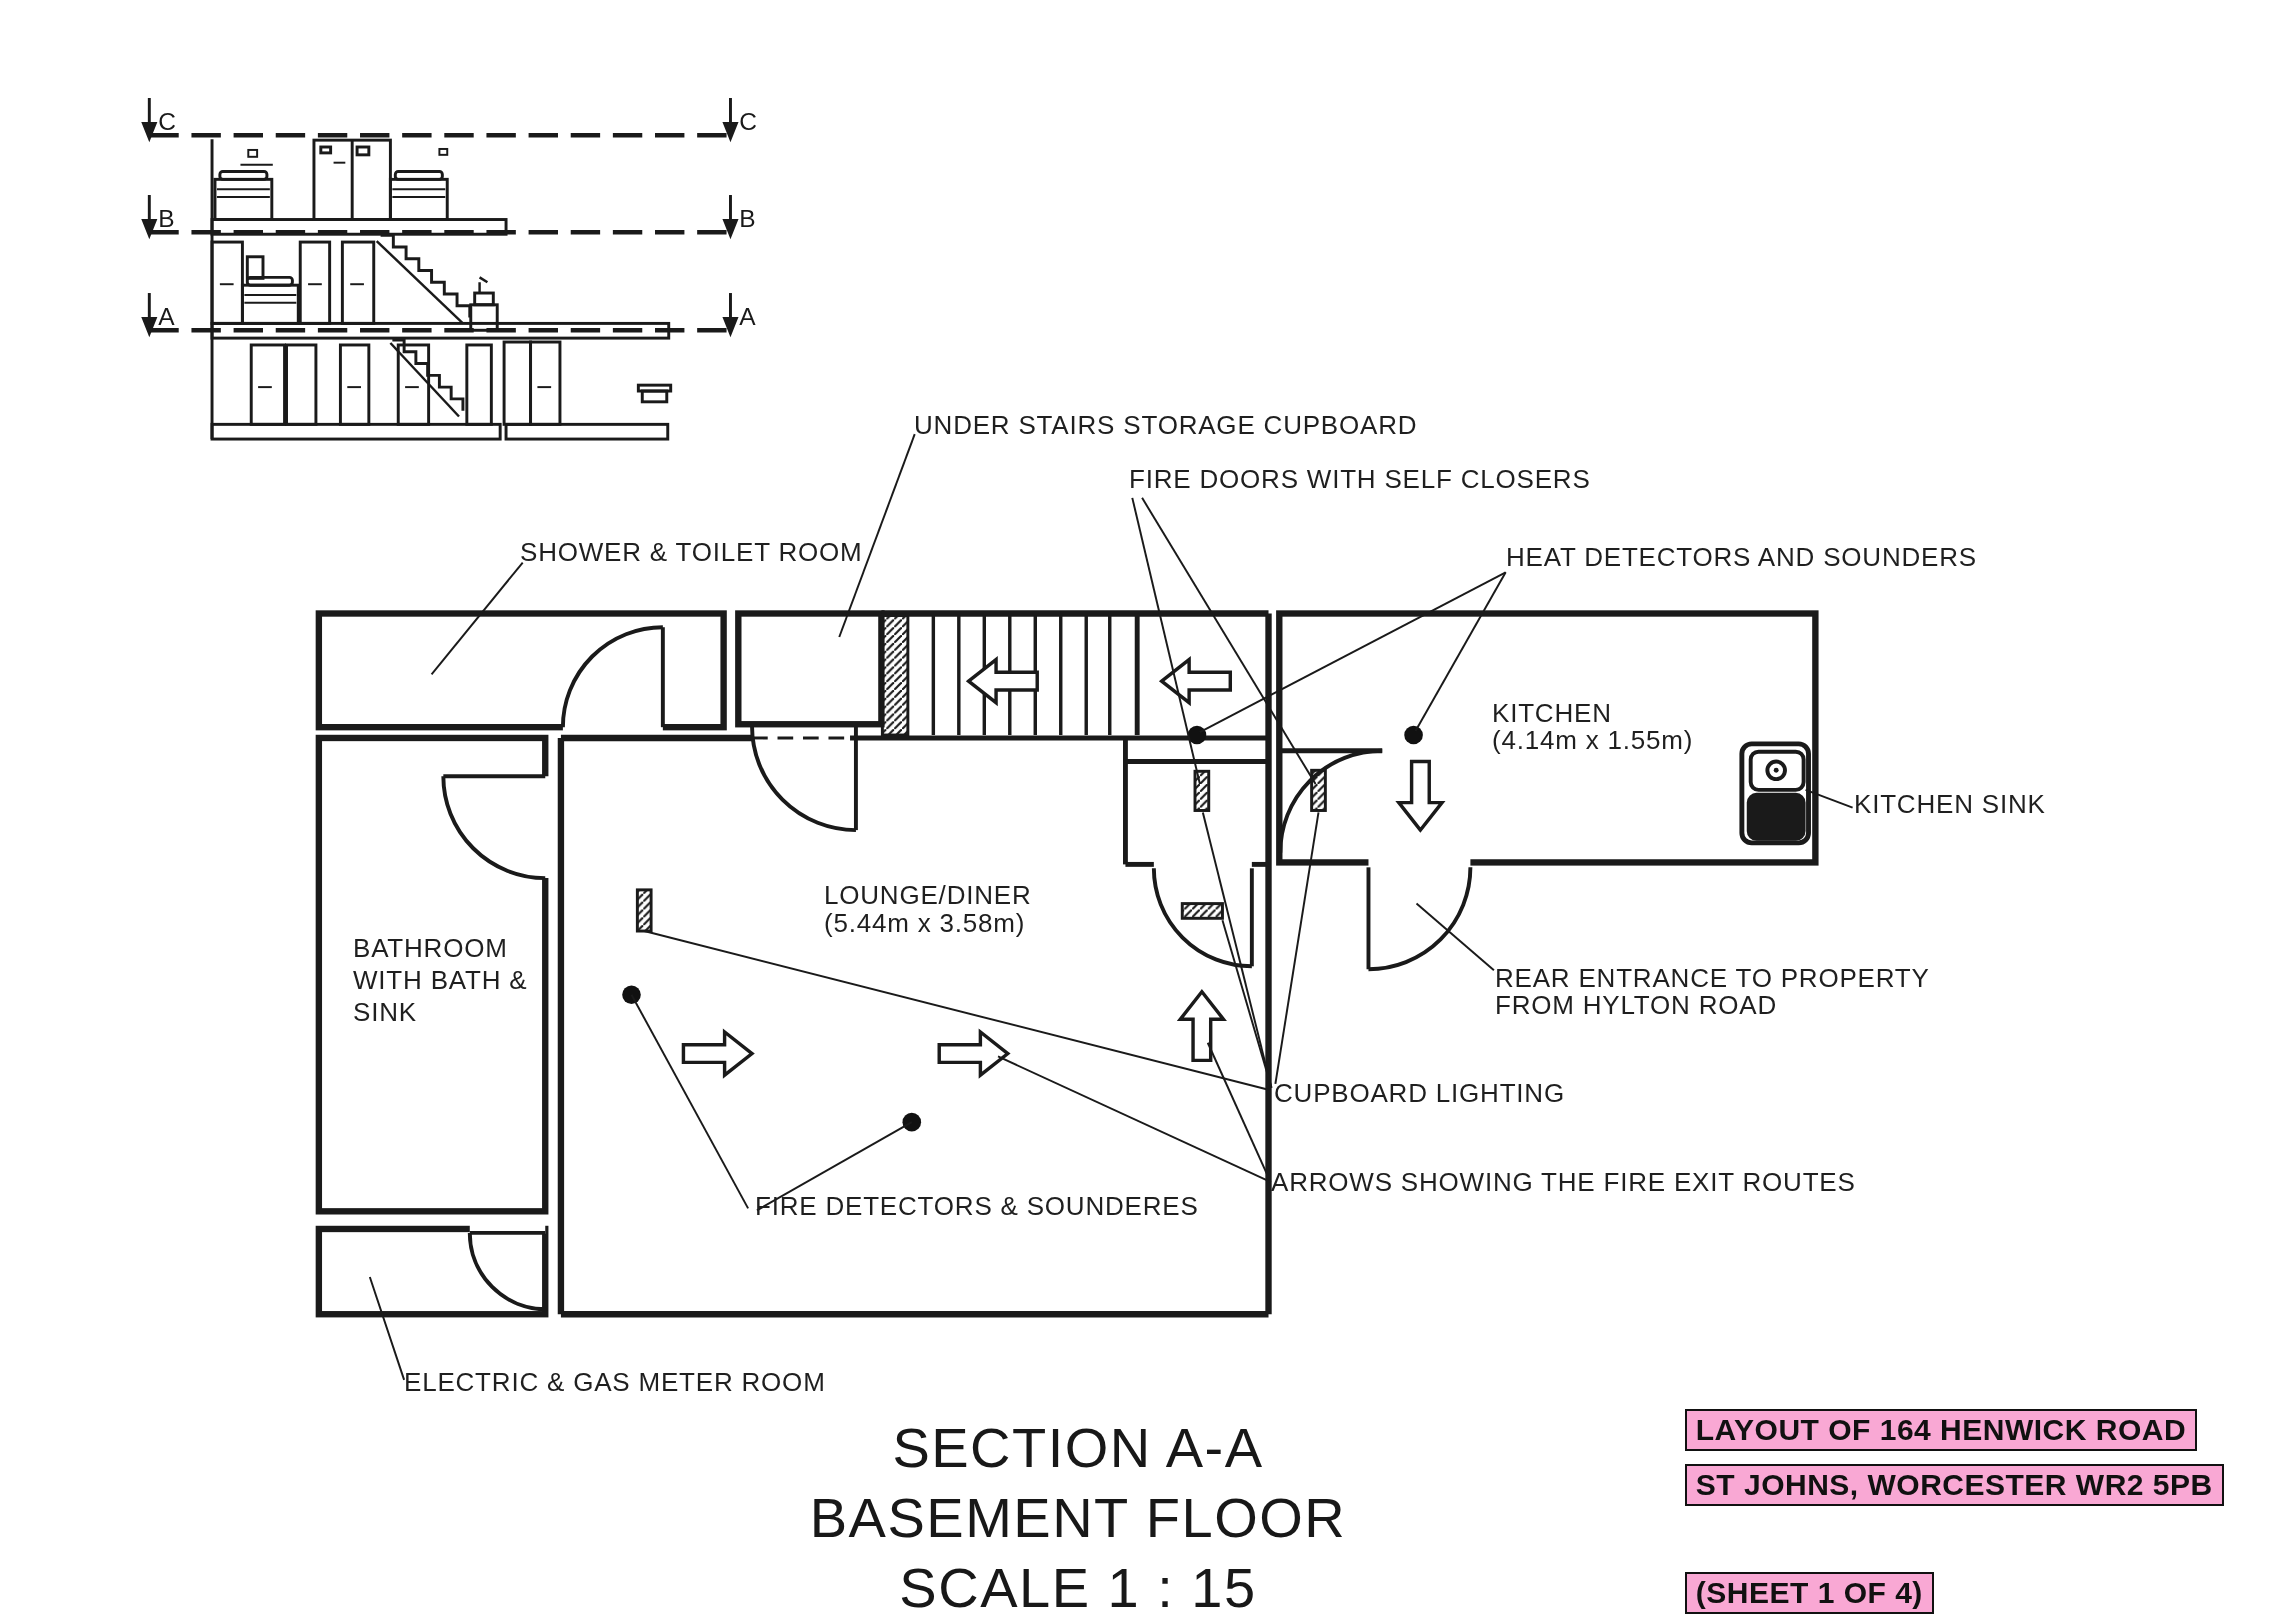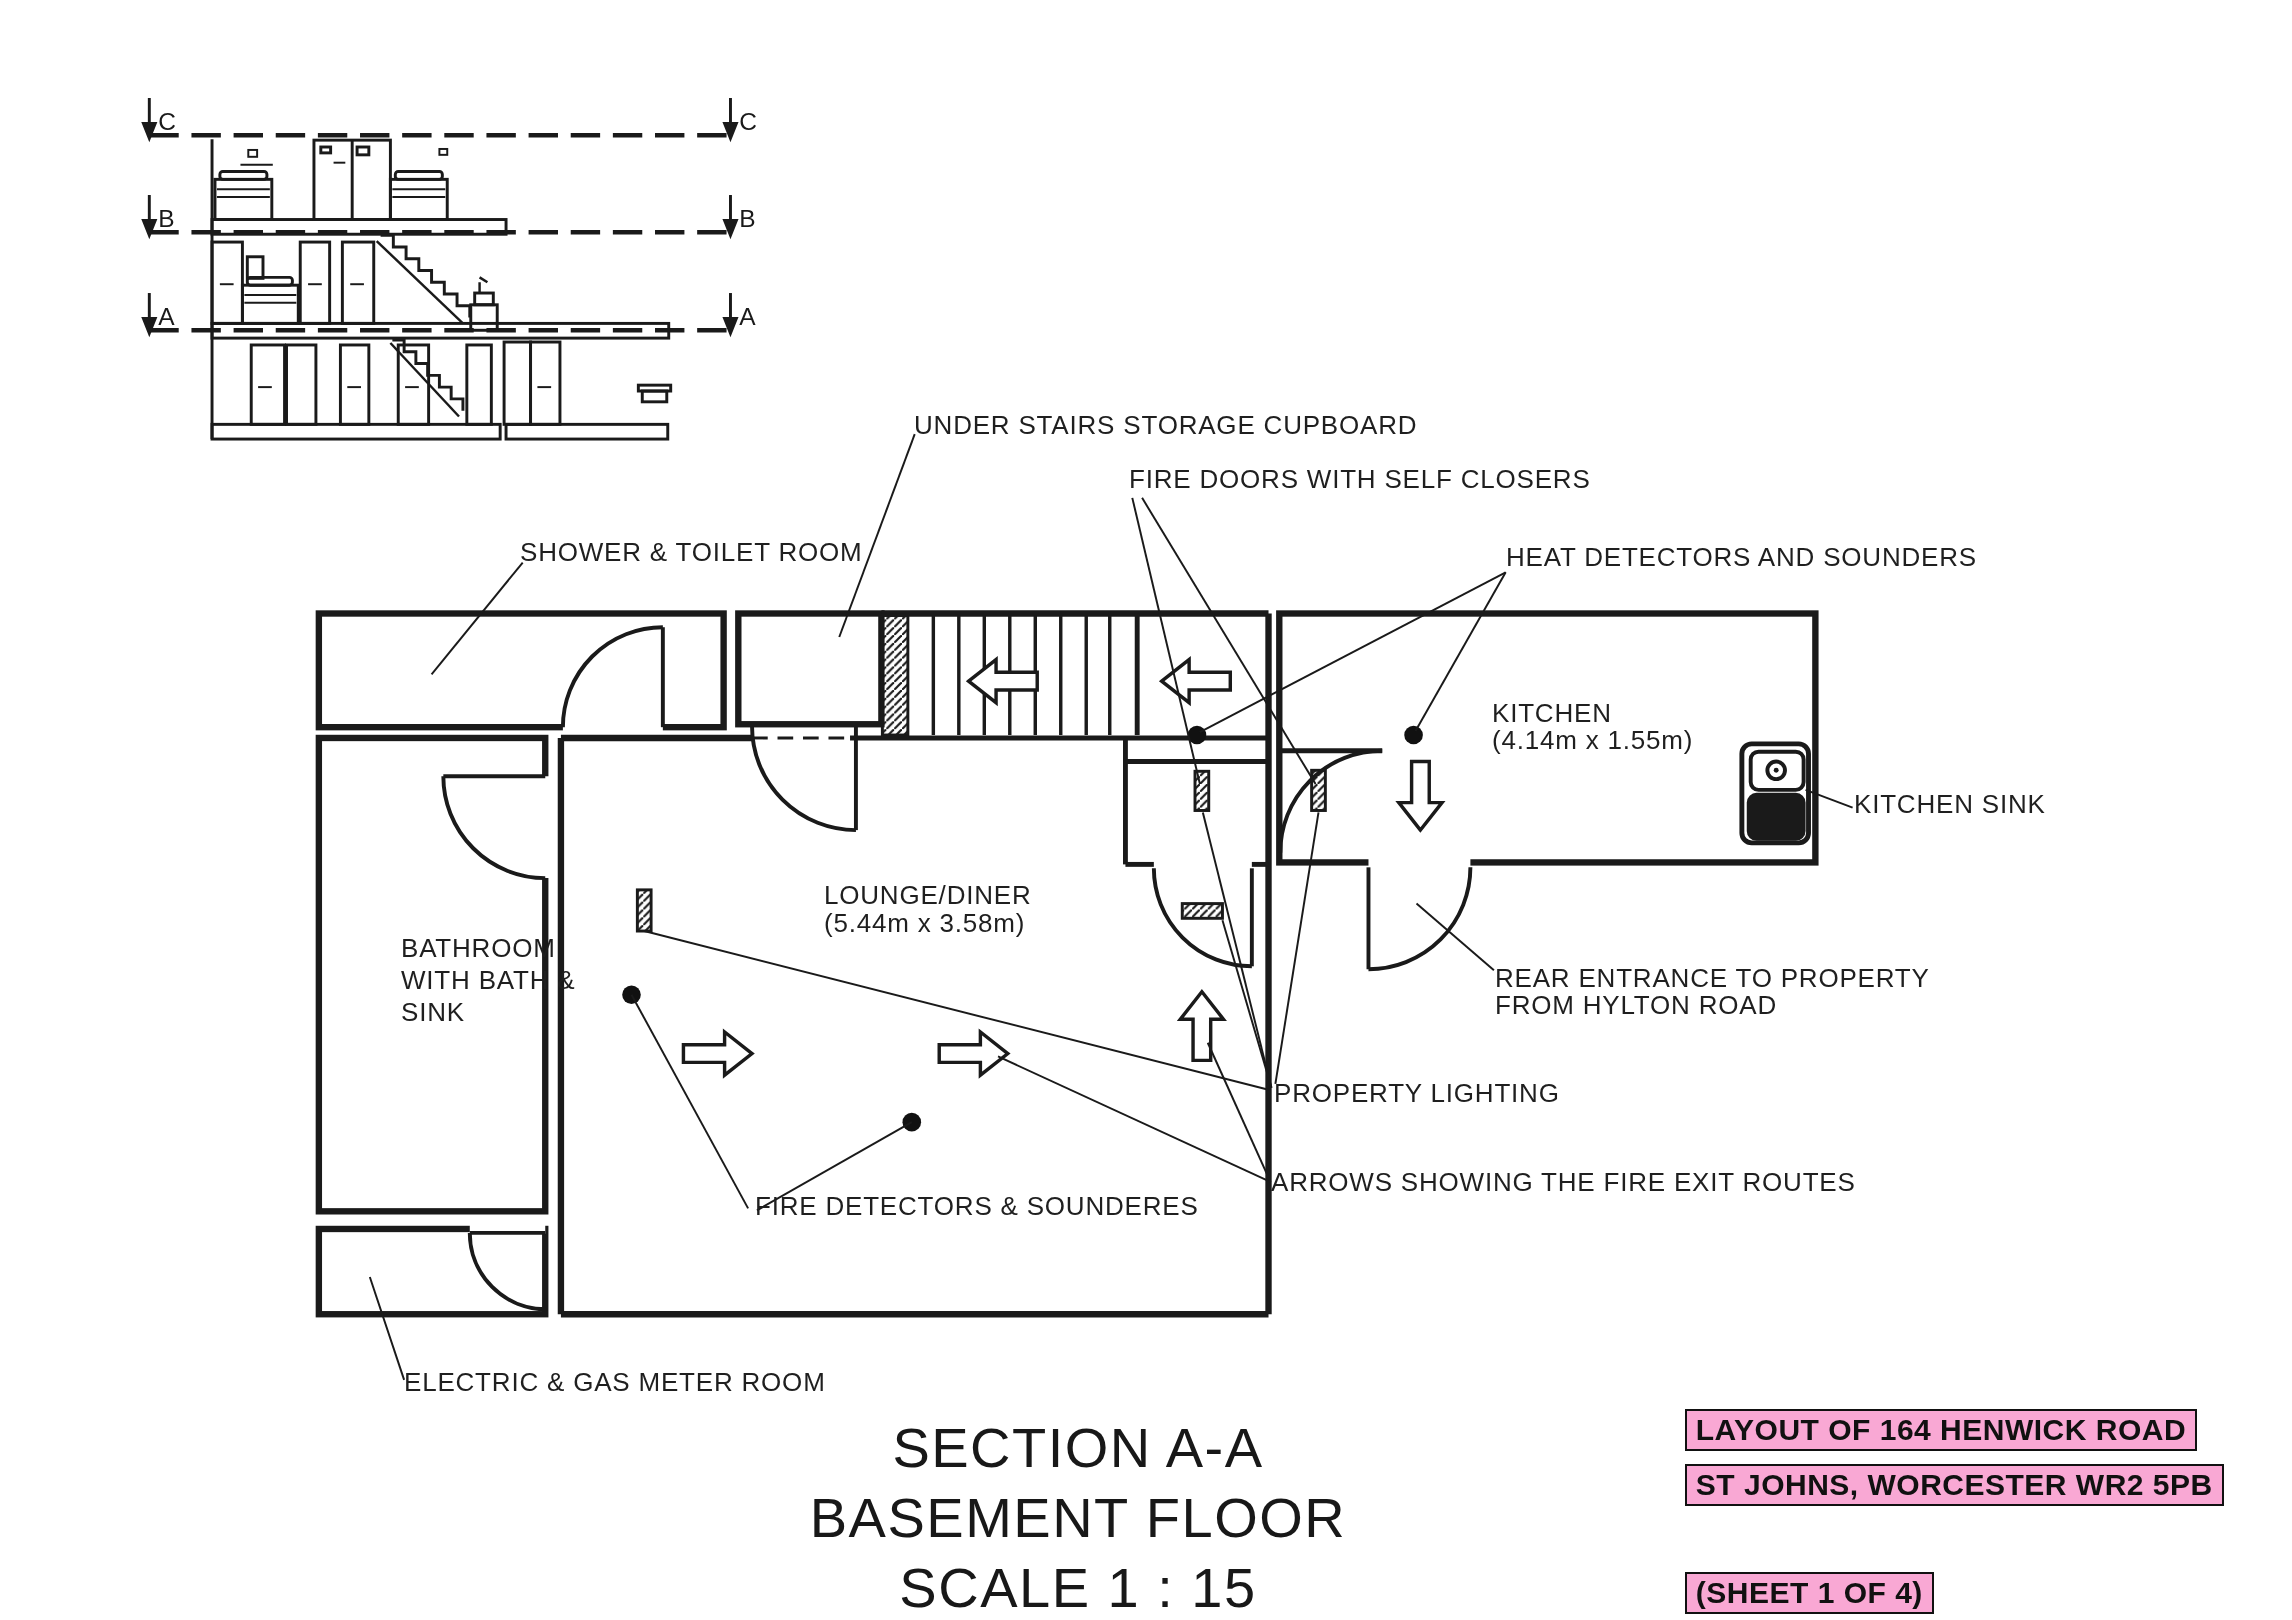--- a/index.html
+++ b/index.html
@@ -7,21 +7,21 @@
     position:relative;width:2293px;height:1620px;background:#ffffff;
     font-family:"Liberation Sans", sans-serif;color:#1a1a1a;overflow:hidden;
   }
   svg.plan{position:absolute;left:0;top:0;}
   .lbl{
     position:absolute;font-size:26px;letter-spacing:0.8px;line-height:29px;
     white-space:nowrap;color:#1f1f1f;
   }
   .lbl.lh27{line-height:26.5px;}
   .lbl.lh29{line-height:28px;}
-  .lbl.lh33{line-height:32px;margin-left:48px;}
+  .lbl.lh33{line-height:32px;}
   .title{
     position:absolute;left:774px;top:1413px;width:608px;text-align:center;
     font-size:56px;line-height:70px;letter-spacing:1.5px;color:#181818;
   }
   .tblock{position:absolute;left:1685px;}
   .tbox{
     display:inline-block;border:2.9px solid #111;padding:2px 8.8px;
     font-size:30px;font-weight:bold;letter-spacing:0.5px;white-space:nowrap;color:#111;
     background:#f9a8d4;
   }
@@ -275,21 +275,21 @@
     <div>LOUNGE/DINER</div>
     <div>(5.44m x 3.58m)</div>
   </div>
 
   <div class="lbl lh33" style="left:353px;top:932px;">
     <div>BATHROOM</div>
     <div>WITH BATH &amp;</div>
     <div>SINK</div>
   </div>
 
-  <div class="lbl" style="left:1274px;top:1079px;">PROPERTY LIGHTING</div>
+  <div class="lbl" style="left:1274px;top:1079px;">CUPBOARD LIGHTING</div>
   <div class="lbl" style="left:1271px;top:1168px;">ARROWS SHOWING THE FIRE EXIT ROUTES</div>
   <div class="lbl" style="left:755px;top:1192px;">FIRE DETECTORS &amp; SOUNDERES</div>
   <div class="lbl" style="left:404px;top:1368px;">ELECTRIC &amp; GAS METER ROOM</div>
 
   <div class="title">
     <div>SECTION A-A</div>
     <div>BASEMENT FLOOR</div>
     <div>SCALE 1 : 15</div>
   </div>
 

